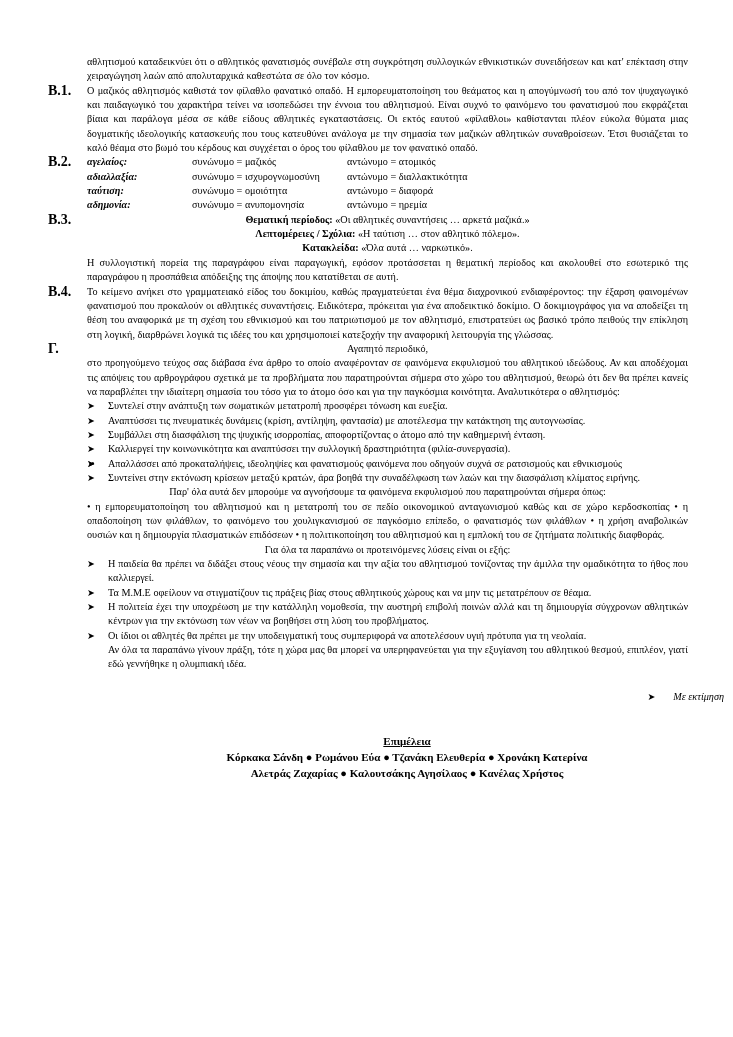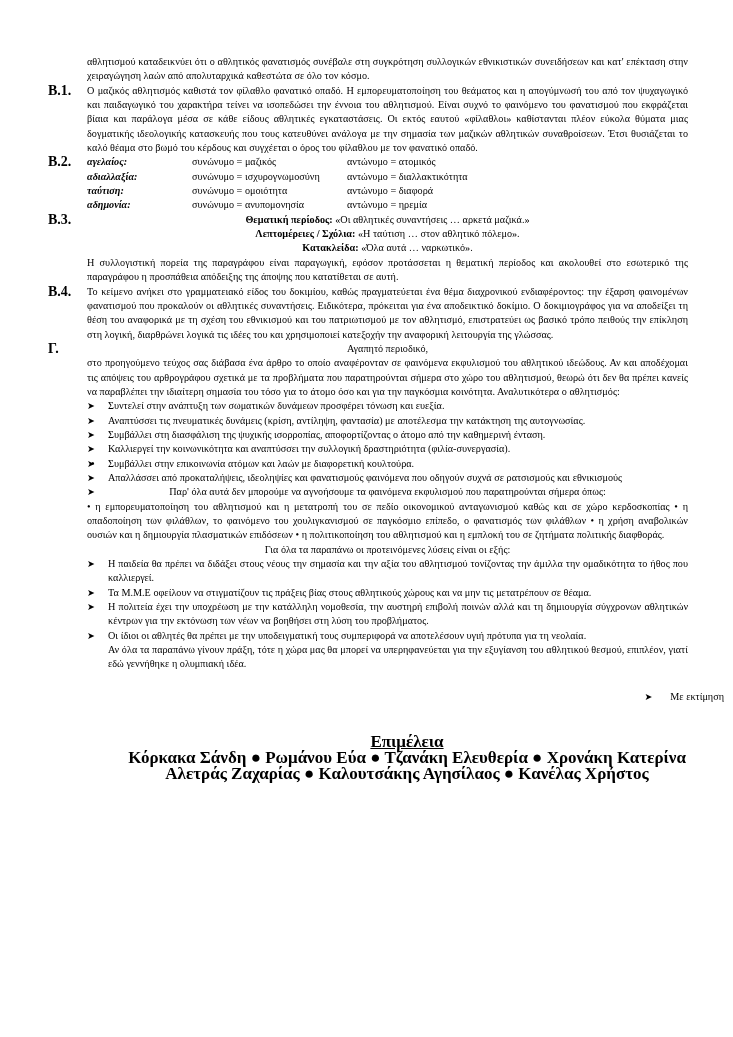--- a/index.html
+++ b/index.html
@@ -112,27 +112,28 @@
     justify-content: flex-end;
     font-size: 10.2px;
     line-height: 14.35px;
   }
   .closing .gl {
     margin-right: 18px;
     font-size: 9.4px;
   }
   .closing .ctext {
     padding-right: 3px;
+    font-style: italic;
   }
   
   .footer {
     width: 640px;
     margin-left: 39px;
     text-align: center;
-    font-size: 17px;
+    font-size: 11px;
     line-height: 15.2px;
     font-weight: bold;
   }
   .footer .ttl {
     text-decoration: underline;
     display: block;
     margin-bottom: 1px;
   }
   .sp-18 { height: 18px; }
   .sp-30 { height: 30px; }
@@ -203,28 +204,28 @@
     </div>
   </div>
 
   <div class="row">
     <div class="marker">Γ.</div>
     <div class="body-col">
       <p class="plain">Αγαπητό περιοδικό,</p>
       <p class="just">στο προηγούμενο τεύχος σας διάβασα ένα άρθρο το οποίο αναφέρονταν σε φαινόμενα εκφυλισμού του αθλητικού ιδεώδους. Αν και αποδέχομαι τις απόψεις του αρθρογράφου σχετικά με τα προβλήματα  που παρατηρούνται σήμερα στο χώρο του αθλητισμού, θεωρώ ότι δεν θα πρέπει κανείς να παραβλέπει την ιδιαίτερη σημασία του τόσο για το άτομο όσο και για την παγκόσμια κοινότητα. Αναλυτικότερα ο αθλητισμός:</p>
 
       <ul class="arrows">
-        <li><span class="gl">➤</span><span>Συντελεί στην ανάπτυξη των σωματικών δυνάμεων προσφέρει τόνωση και ευεξία.</span></li>
+        <li><span class="gl">➤</span><span>Συντελεί στην ανάπτυξη των σωματικών μετατροπή προσφέρει τόνωση και ευεξία.</span></li>
         <li><span class="gl">➤</span><span>Αναπτύσσει τις πνευματικές δυνάμεις (κρίση, αντίληψη, φαντασία) με αποτέλεσμα την κατάκτηση της αυτογνωσίας.</span></li>
         <li><span class="gl">➤</span><span>Συμβάλλει στη διασφάλιση της ψυχικής ισορροπίας, αποφορτίζοντας ο άτομο από την καθημερινή ένταση.</span></li>
         <li><span class="gl">➤</span><span>Καλλιεργεί την κοινωνικότητα και αναπτύσσει την συλλογική δραστηριότητα (φιλία-συνεργασία).</span></li>
         <li class="dot"><span class="gl">•</span></li>
-        <li><span class="gl">➤</span><span>Συμβάλλει στην επικοινωνία ατόμων και λαών με διαφορετική κουλτούρα.</span></li>
+        <li><span class="gl">➤</span></li>
         <li><span class="gl">➤</span><span>Απαλλάσσει από προκαταλήψεις, ιδεοληψίες και φανατισμούς φαινόμενα που οδηγούν συχνά σε ρατσισμούς και εθνικισμούς</span></li>
-        <li><span class="gl">➤</span></li>
+        <li><span class="gl">➤</span><span>Συντείνει στην εκτόνωση κρίσεων μεταξύ κρατών, άρα βοηθά την συναδέλφωση των λαών και την διασφάλιση κλίματος ειρήνης.</span></li>
       </ul>
 
       <p class="plain">Παρ' όλα αυτά δεν μπορούμε να αγνοήσουμε τα φαινόμενα εκφυλισμού που παρατηρούνται σήμερα όπως:</p>
       <p class="just">• η εμπορευματοποίηση του αθλητισμού και η μετατροπή του σε πεδίο οικονομικού ανταγωνισμού καθώς και σε χώρο κερδοσκοπίας • η οπαδοποίηση των φιλάθλων, το φαινόμενο του χουλιγκανισμού σε παγκόσμιο επίπεδο, ο φανατισμός των φιλάθλων • η χρήση αναβολικών ουσιών και η δημιουργία πλασματικών επιδόσεων • η πολιτικοποίηση του αθλητισμού και η εμπλοκή του σε ζητήματα πολιτικής διαφθοράς.</p>
       <p class="plain">Για όλα τα παραπάνω οι προτεινόμενες λύσεις είναι οι εξής:</p>
 
       <ul class="arrows">
         <li><span class="gl">➤</span><span>Η παιδεία θα πρέπει να διδάξει στους νέους την σημασία και την αξία του αθλητισμού τονίζοντας την άμιλλα την ομαδικότητα το ήθος που καλλιεργεί.</span></li>
         <li><span class="gl">➤</span><span>Τα Μ.Μ.Ε οφείλουν να στιγματίζουν τις πράξεις βίας στους αθλητικούς χώρους και να μην τις μετατρέπουν σε θέαμα.</span></li>
         <li><span class="gl">➤</span><span>Η πολιτεία έχει την υποχρέωση με την κατάλληλη νομοθεσία, την αυστηρή επιβολή ποινών αλλά και τη δημιουργία σύγχρονων  αθλητικών κέντρων για την εκτόνωση των νέων να βοηθήσει στη λύση του προβλήματος.</span></li>

